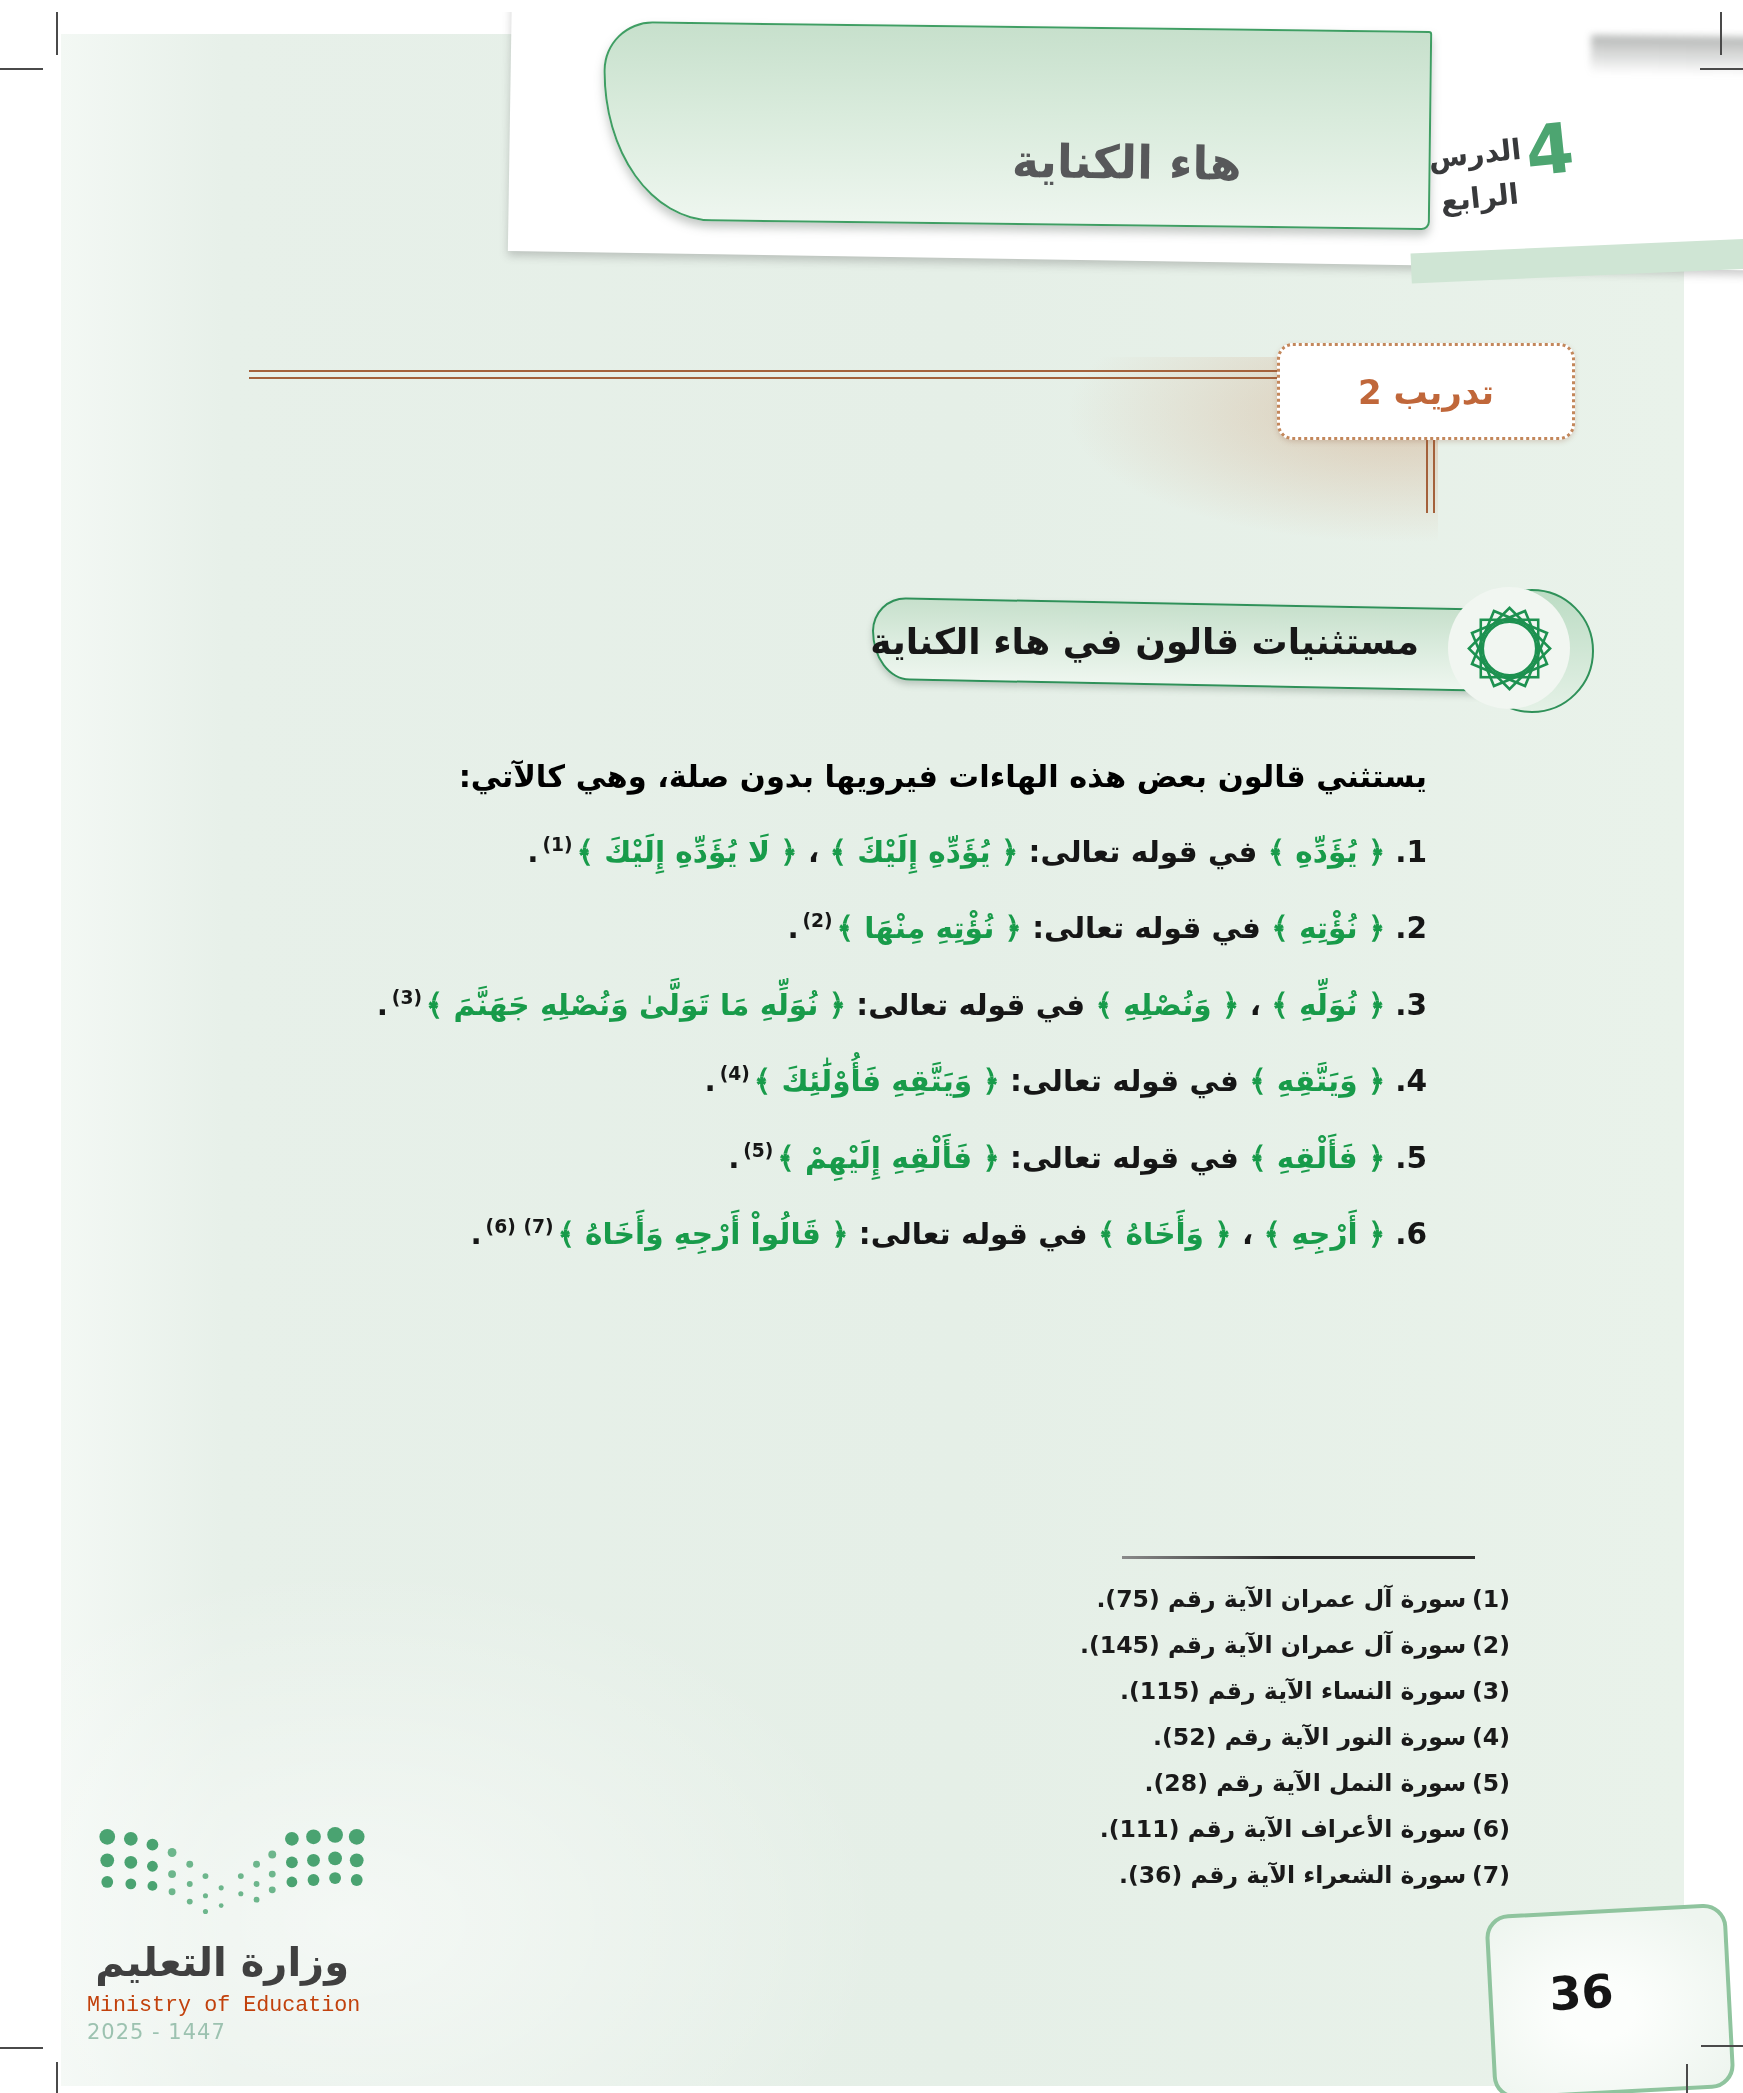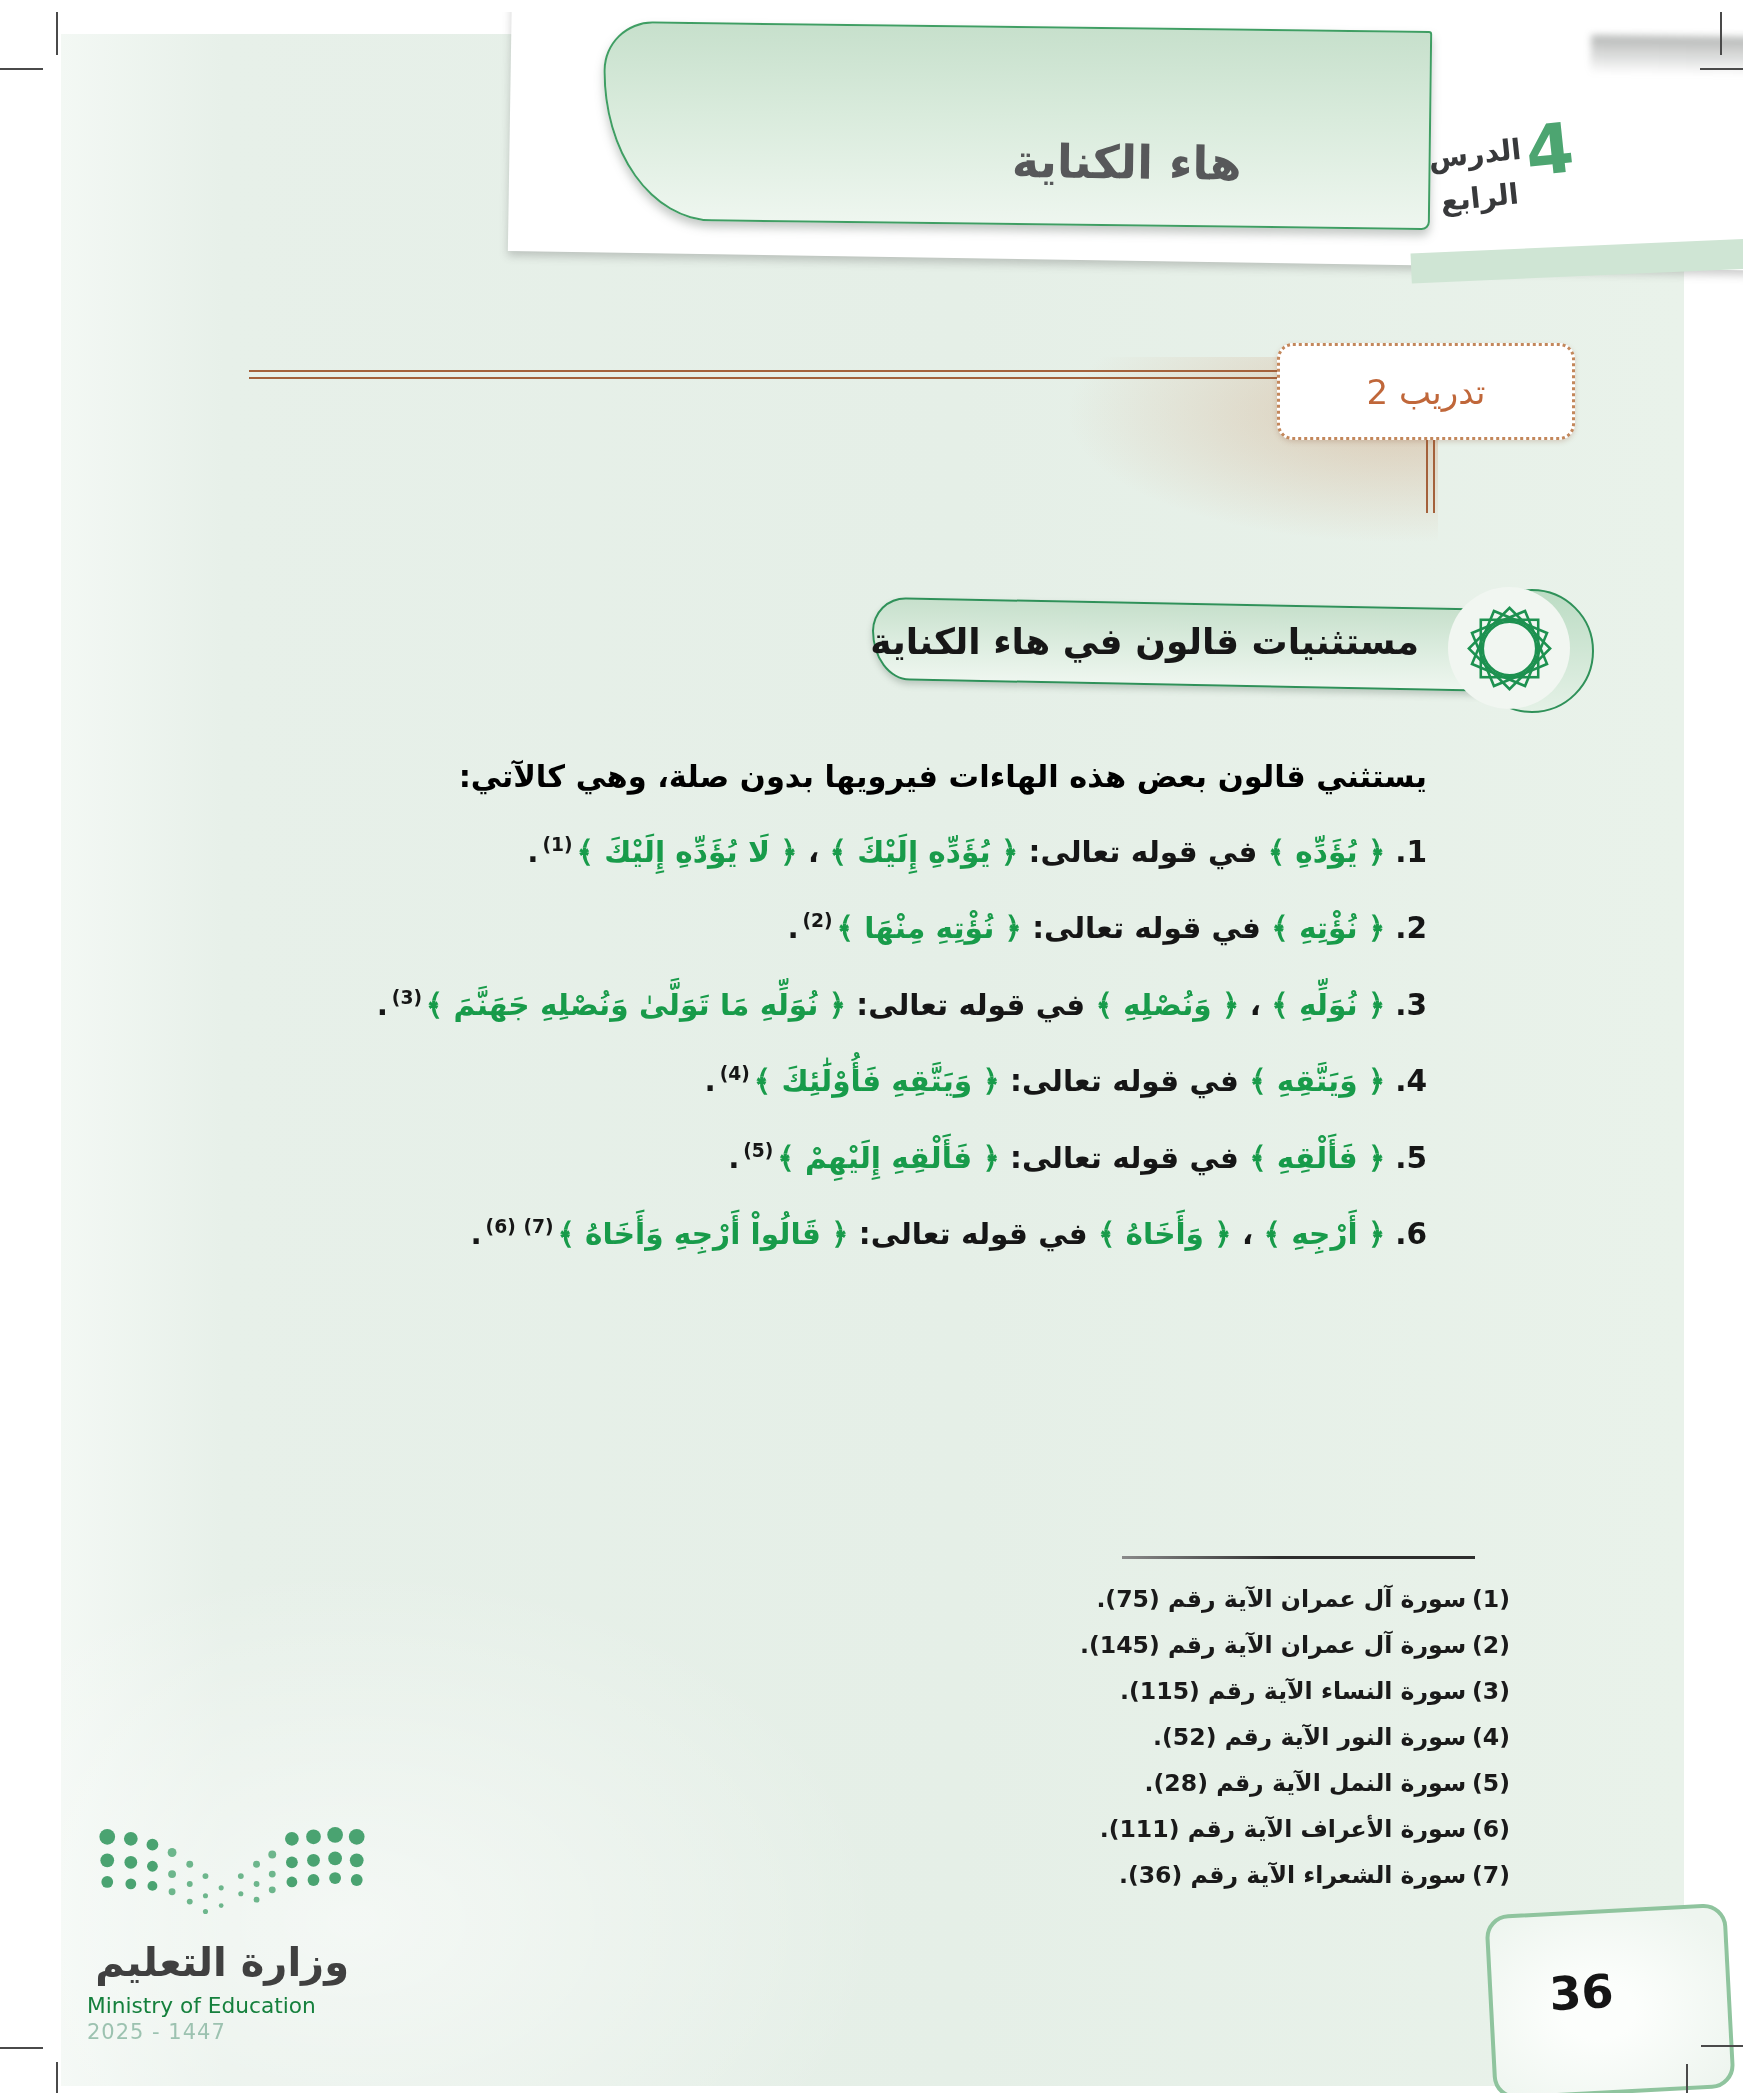--- a/index.html
+++ b/index.html
@@ -64,21 +64,21 @@
   .ex-vline{
     position:absolute;left:1426px;top:358px;height:143px;width:4.9px;
     border-left:2px solid #a4613b;border-right:2px solid #a4613b;
   }
   .ex-badge{
     position:absolute;left:1277px;top:331px;width:292px;height:91px;
     background:#ffffff;border:3.9px dotted #c3875b;border-radius:15.8px;
     display:flex;align-items:center;justify-content:center;
     box-shadow:0 2px 4.9px rgba(150,100,70,.25);
   }
-  .ex-badge span{font-size:34px;font-weight:normal;color:#c0673a;direction:rtl;}
+  .ex-badge span{font-size:34px;font-weight:bold;color:#c0673a;direction:rtl;}
   .ex-instruction{
     position:absolute;right:320px;top:441px;width:1034px;
     font-size:29.6px;font-weight:bold;color:#181818;direction:rtl;text-align:right;
   }
 
   
   .sec-bar{
     position:absolute;left:872px;top:591px;width:638px;height:79px;
     background:linear-gradient(180deg,#c7e0cc 0%,#ddedE0 55%,#eef6ef 100%);
     border:2.5px solid #2f9159;
@@ -120,21 +120,21 @@
   .footnotes{
     position:absolute;right:234px;top:1564px;width:690px;
     direction:rtl;text-align:right;
   }
   .fn-row{font-size:23.6px;font-weight:bold;color:#1a1a1a;line-height:46px;white-space:nowrap;}
   .fn-marker{direction:ltr;unicode-bidi:embed;margin-left:5.9px;}
 
   
   .ministry{position:absolute;left:87px;top:1813px;width:315px;}
   .ministry-ar{margin-top:114px;font-size:40px;font-weight:bold;color:#404040;direction:rtl;text-align:right;width:262px;letter-spacing:1px;}
-  .ministry-en{margin-top:7.9px;font-size:21.7px;color:#15803d;}
+  .ministry-en{margin-top:7.9px;font-size:21.7px;color:#c2410c;font-family:Liberation Mono, monospace;}
   .ministry-yr{margin-top:2px;font-size:21px;color:#9cc2b0;letter-spacing:1px;}
   .dots-svg{position:absolute;left:5.9px;top:0px;}
 
   .page-num-box{
     position:absolute;left:1489px;top:1897px;width:234px;height:177px;
     border:4.4px solid #8fc49e;border-radius:23.6px;
     background:radial-gradient(ellipse at 45% 55%,#fcfefc 20%,#eef5ef 85%);
     transform:rotate(-3deg);
   }
   .page-num{position:absolute;left:57px;top:51px;font-size:46px;font-weight:bold;color:#151515;}

